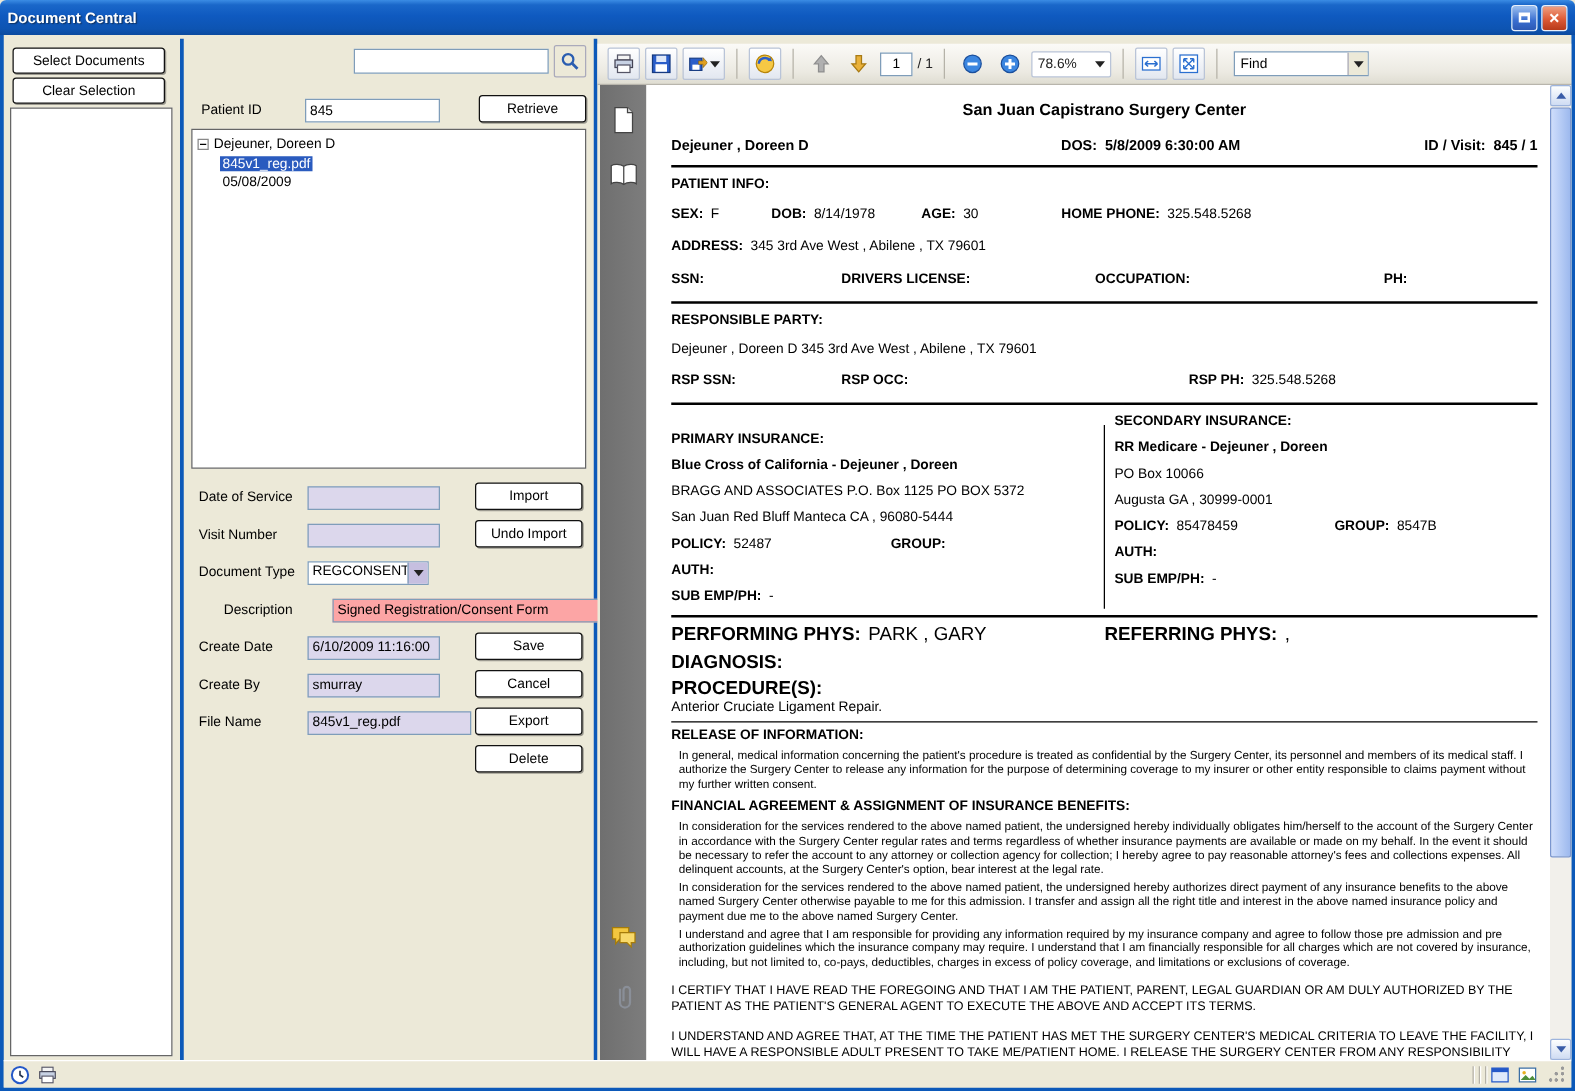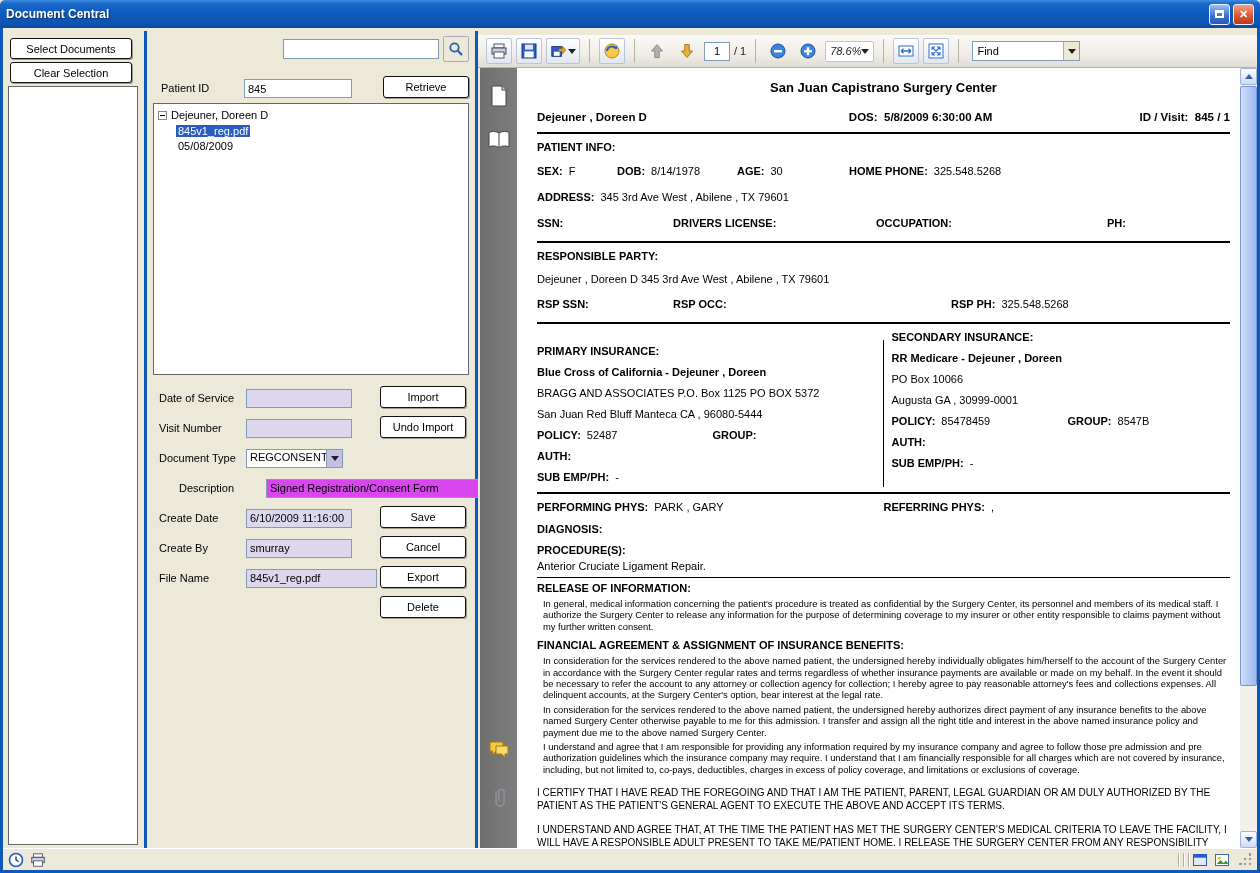--- a/index.html
+++ b/index.html
@@ -44,39 +44,39 @@
   .tree-children { padding-left:18px; }
   .tree-item { height:15px; display:flex; align-items:center; }
   .tree-item .node-label { padding:0 2px; }
   .tree-item.selected .node-label { background:#2a5bbf; color:#fff; }
 
   .form-area { position:absolute; left:6px; top:352px; width:316px; height:248px; }
   .form-row { position:absolute; left:0; height:30px; display:flex; align-items:center; width:100%; }
   .form-row .flabel { position:absolute; left:6px; font-size:11px; }
   .ffield { position:absolute; left:93px; height:19px; border:1px solid #7f9db9; font-size:11px; padding:0 3px; }
   .lav { background:#dcd7ec; }
-  .whitef { background:#d946ef; }
+  .whitef { background:#fca5a5; }
   .combo { position:absolute; left:93px; width:97px; height:19px; border:1px solid #7f9db9; background:#fff; display:flex;text-align:center; }
   .combo .combo-text { flex:1; font-size:11px; padding:1px 3px; overflow:hidden; white-space:nowrap; }
   .combo .combo-btn { width:16px; background:#c6bfe0; border-left:1px solid #7f9db9; display:flex; align-items:center; justify-content:center; }
   .tri-down { width:0; height:0; border-left:4px solid transparent; border-right:4px solid transparent; border-top:5px solid #222; }
   .side-btn { position:absolute; right:3px; width:86px; height:22px; }
 
   
   .viewer { position:absolute; left:475px; top:0; right:0; height:820px; background:#ece9d8; }
   .vtoolbar { position:absolute; left:0; right:0; top:7px; height:33px;
     background:linear-gradient(180deg,#fbfaf7,#eceae2 70%,#dfddd2); border-bottom:1px solid #b8b5ac;
     display:flex; align-items:center; padding:0 8px; gap:4px; }
   .tbtn { width:26px; height:26px; border:1px solid #b9c4d8; border-radius:2px;
     background:linear-gradient(180deg,#ffffff,#e2e7f0); display:flex; align-items:center; justify-content:center; }
   .tbtn.flat { border-color:transparent; background:transparent; }
   .vsep { width:1px; height:24px; background:#b5b2a8; margin:0 5px; }
   .page-input { width:26px; height:19px; border:1px solid #7f9db9; background:#fff; font-size:11px; text-align:center; padding:0; }
   .small-txt { font-size:11px; color:#222; }
-  .zoom-box { display:flex; align-items:center; gap:0; border:1px solid #b9c4d8; border-radius:2px; background:#fff; height:21px; padding:0 4px;font-style:italic; }
+  .zoom-box { display:flex; align-items:center; gap:15px; border:1px solid #b9c4d8; border-radius:2px; background:#fff; height:21px; padding:0 4px; }
   .find-combo { display:flex; align-items:center; width:108px; height:20px; border:1px solid #7f9db9; background:#fff; margin-left:4px; }
   .find-combo .find-text { flex:1; font-size:11px; padding:0 4px; color:#000; }
   .find-combo .combo-btn2 { width:16px; height:100%; background:#ece9d8; border-left:1px solid #aab; display:flex; align-items:center; justify-content:center; }
 
   .vstrip { position:absolute; left:2px; top:40px; bottom:0; width:37px; background:linear-gradient(90deg,#6f6f6f,#7d7d7d); }
   .strip-icon { position:absolute; left:6px; width:25px; height:28px; display:flex; align-items:center; justify-content:center; }
 
   .vpage-area { position:absolute; left:39px; right:17px; top:40px; bottom:0; background:#8f8f8f; }
   .vpage { position:absolute; inset:0; background:#fff; overflow:hidden; padding:8px 10px 0 20px; color:#000; }
 
@@ -91,21 +91,21 @@
   .drow b, .irow b, .sec-h b { font-weight:bold; }
   .lblv b { margin-right:6px; }
   .w80 { width:80px; } .w120 { width:120px; } .w112 { width:112px; }
   .w136 { width:136px; } .w203 { width:203px; } .w231 { width:231px; } .w278 { width:278px; }
   .ins-wrap { display:flex; font-size:11px; }
   .ins-col { width:50%; }
   .ins-col.leftc { border-right:1px solid #000; padding-right:8px;margin-top:14px; }
   .ins-col.rightc { padding-left:8px; }
   .irow { height:21px; display:flex; align-items:center; font-size:11px; }
   .irow .half { width:52%; } .irow .half2 { flex:1; }
-  .phys-row { display:flex; font-size:11px; height:22px; align-items:center; }
+  .phys-row { display:flex; font-size:15px; height:22px; align-items:center; }
   .phys-row .p-left { width:50%; } .phys-row .p-right { flex:1; }
   .proc-val { font-size:11px; height:18px; border-bottom:1px solid #000; }
   .para { font-size:9.4px; line-height:11.4px; padding-left:6px; padding-right:2px; margin-bottom:3px; }
   .caps-para { font-size:10px; line-height:12.5px; margin-top:12px; }
 
   .vscroll { position:absolute; right:0; top:40px; bottom:0; width:17px; background:#f2f0eb; }
   .scroll-arrow { position:absolute; left:0; width:17px; height:17px; border:1px solid #9db4dd; border-radius:2px;
     background:linear-gradient(180deg,#fdfefe,#cfdcf3); display:flex; align-items:center; justify-content:center; }
   .tri-up2 { width:0; height:0; border-left:4px solid transparent; border-right:4px solid transparent; border-bottom:5px solid #3a5da8; }
   .tri-dn2 { width:0; height:0; border-left:4px solid transparent; border-right:4px solid transparent; border-top:5px solid #3a5da8; }

